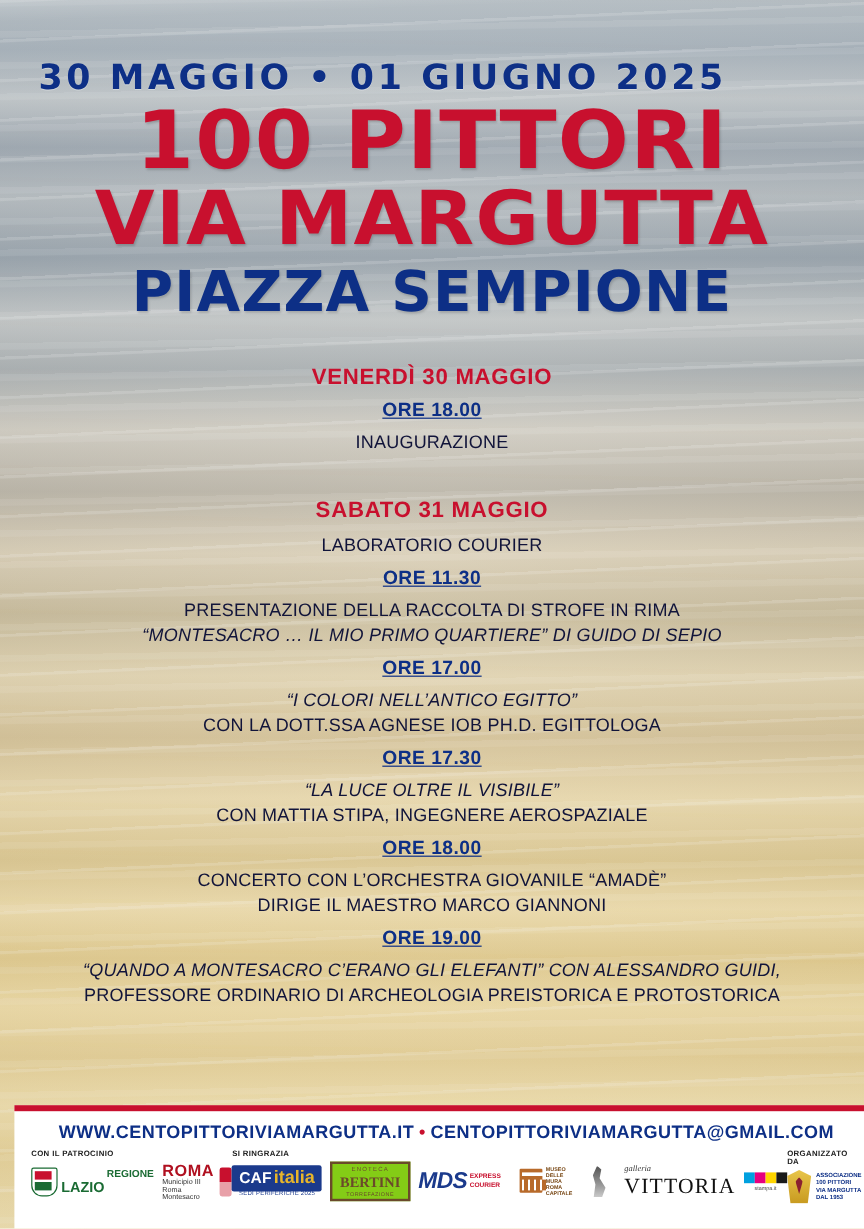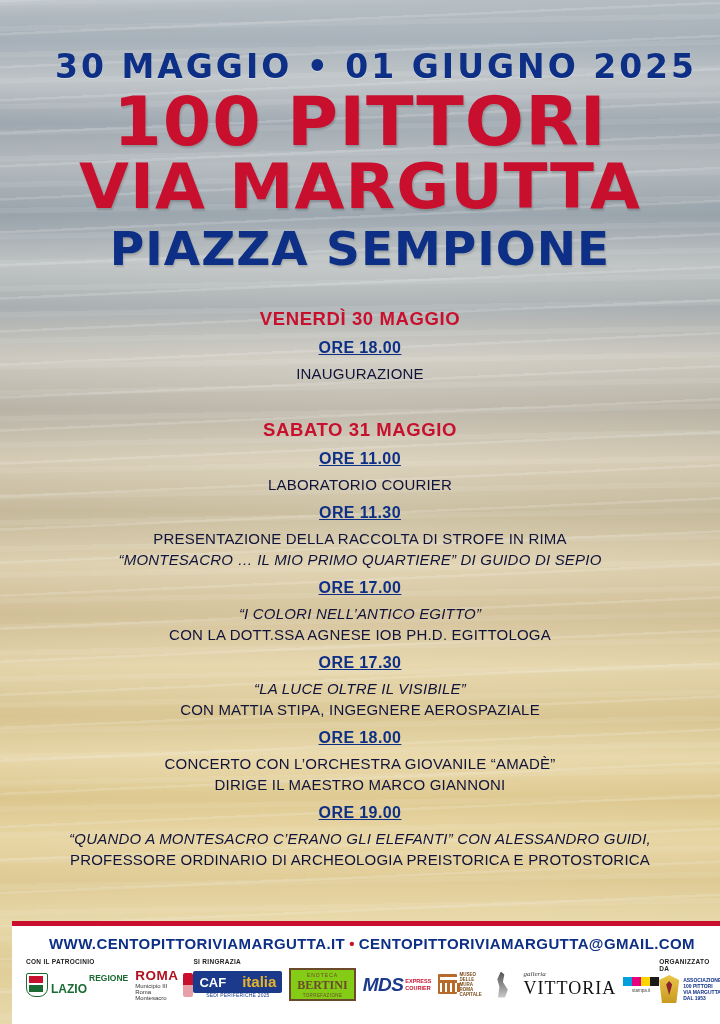--- a/index.html
+++ b/index.html
@@ -83,24 +83,24 @@
 
   .content {
     position: relative;
     z-index: 3;
     width: 720px;
     height: 1024px;
   }
 
   
   .dates {
-    text-align: center;
+    text-align: left;
     margin-top: 47px;
     color: #0d2f86;
-    font-size: 33px;
+    font-size: 29px;
     font-weight: bold;
     letter-spacing: 3px;
     font-family: "DejaVu Sans", sans-serif;
     text-shadow: 0 1px 0 rgba(255,255,255,0.35);
     margin-left: 32px;
   }
 
   .title-block {
     text-align: center;
     margin-top: 6px;
@@ -223,21 +223,21 @@
 
   .roma-txt .r1 { font-size: 13.5px; font-weight: bold; color: #b01020; letter-spacing: 0.5px; }
   .roma-txt .r2 { font-size: 6px; color: #333; }
   .roma-txt .r3 { font-size: 6px; color: #333; }
   .roma-bar { width: 12px; height: 24px; background: linear-gradient(180deg,#c8102e 0 50%, #e8a0a8 50% 100%); border-radius: 2px; }
 
   .caf {
     background: #1b3a8c; color: #fff;
     padding: 3px 6px; border-radius: 2px;
     font-size: 13px; font-weight: bold;
-    display: flex; align-items: baseline; gap: 16px; justify-content: center;
+    display: flex; align-items: baseline; gap: 2px; justify-content: center;
   }
   .caf .it { color: #e8b52a; font-size: 15px; }
   .caf-sub { font-size: 5px; color: #1b3a8c; text-align: center; letter-spacing: 0.2px; }
 
   .bertini {
     border: 2px solid #6a4a2a;
     padding: 2px 6px 1px;
     text-align: center;
     background: #84cc16;
   }
@@ -317,21 +317,20 @@
     </div>
 
     <div class="programme">
 
       <div class="day-head">VENERDÌ 30 MAGGIO</div>
       <div class="time">ORE 18.00</div>
       <div class="line">INAUGURAZIONE</div>
 
       <div class="day-head second">SABATO  31 MAGGIO</div>
 
-      <div class="time">ORE 11.00</div>
       <div class="line">LABORATORIO COURIER</div>
 
       <div class="time">ORE 11.30</div>
       <div class="line">PRESENTAZIONE DELLA  RACCOLTA DI STROFE IN RIMA</div>
       <div class="line ital">“MONTESACRO … IL MIO PRIMO QUARTIERE” DI  GUIDO DI SEPIO</div>
 
       <div class="time">ORE 17.00</div>
       <div class="line ital">“I COLORI NELL’ANTICO EGITTO”</div>
       <div class="line">CON LA DOTT.SSA AGNESE IOB PH.D. EGITTOLOGA</div>
 

